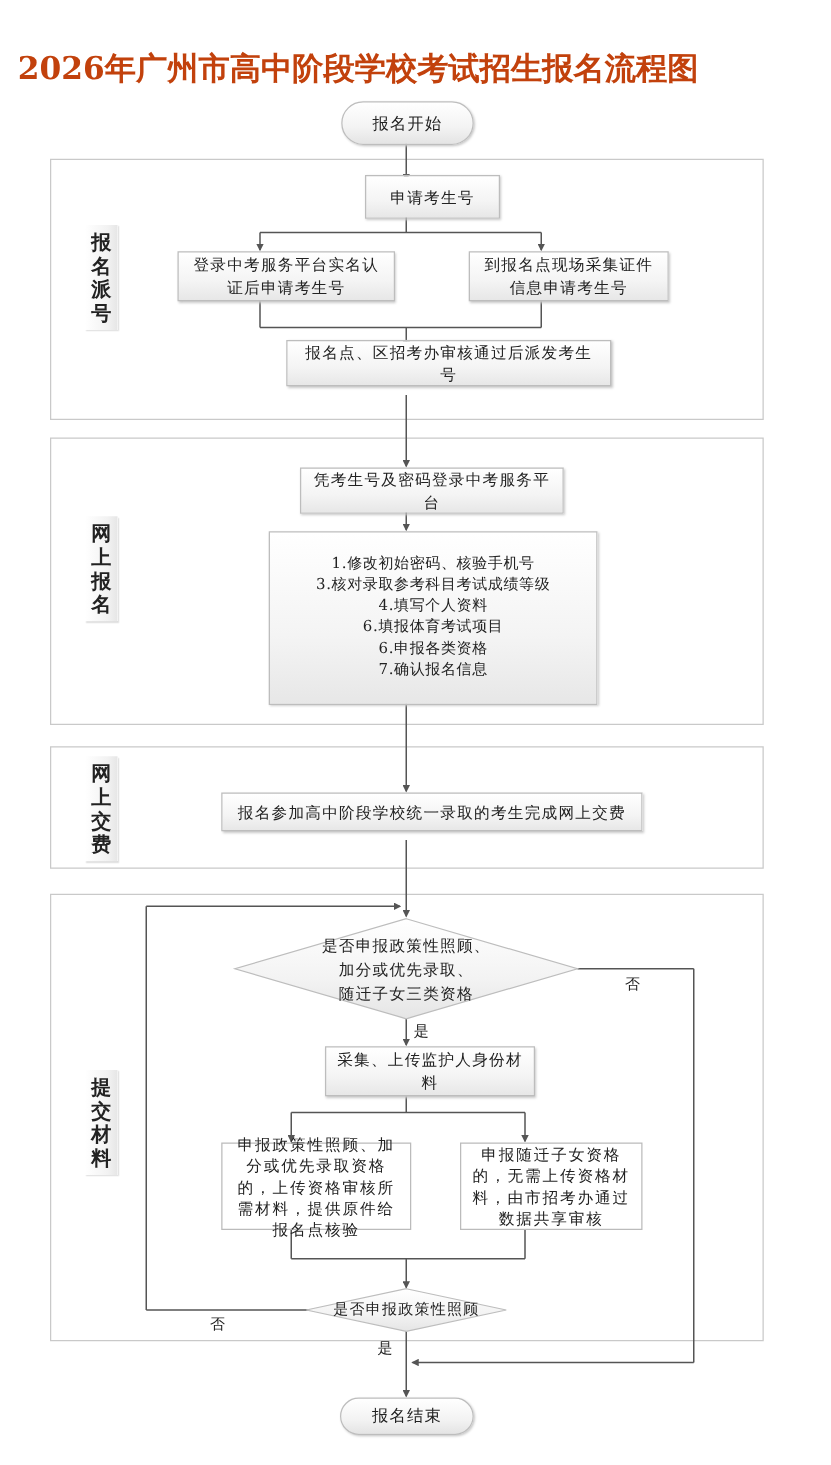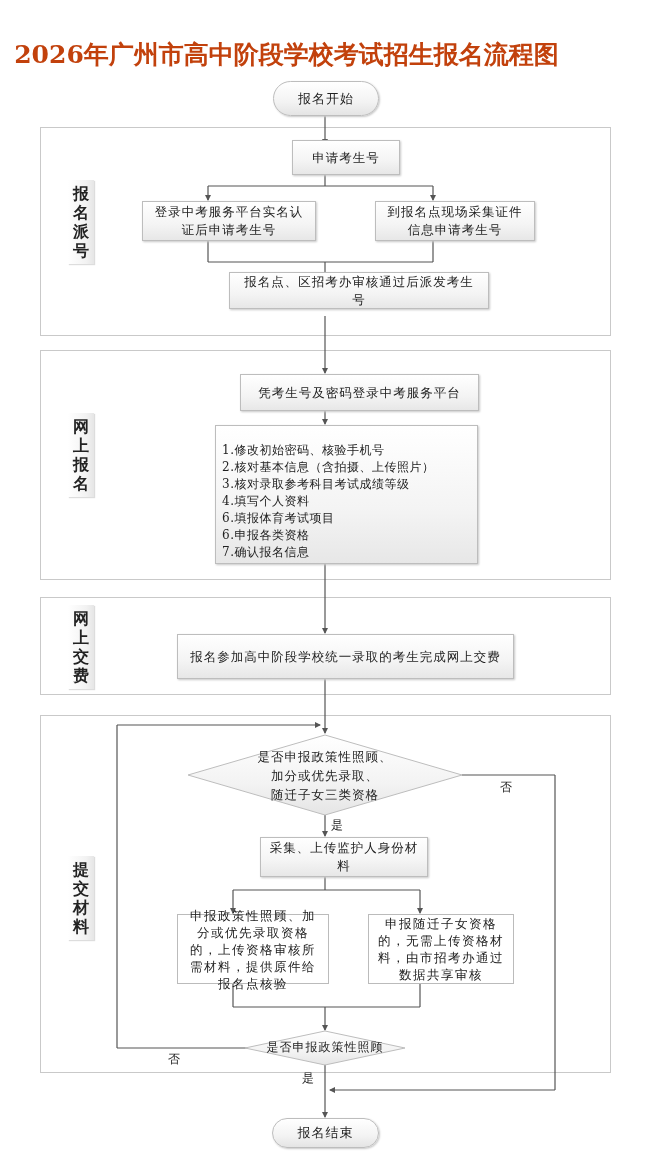--- a/index.html
+++ b/index.html
@@ -13,21 +13,21 @@
                 line-height: 19px; text-align: center; color: #222;
                 background: linear-gradient(90deg, #fff 0%, #f2f2f2 70%, #e6e6e6 100%);
                 padding: 4px 3px; box-shadow: 1px 1px 1px #ddd; }
   .box { position: absolute; box-sizing: border-box; border: 1px solid #bdbdbd;
          background: linear-gradient(180deg, #ffffff 0%, #f4f4f4 60%, #e7e7e7 100%);
          box-shadow: 1px 1px 2px #c8c8c8; font-size: 12.5px; line-height: 18px;
          display: flex; align-items: center; justify-content: center; text-align: center;
          letter-spacing: 1px; padding: 0 4px; margin-left: 20px; }
   .box.plain { background: #fff; box-shadow: none; border-color: #bbb; letter-spacing: 1.5px; line-height: 17px; }
   .box.list { display: block; text-align: left; padding: 16px 6px; letter-spacing: 0.5px; }
-  .box.list div { line-height: 17px; font-size: 12px; }
+  .box.list div { line-height: 17px; font-size: 12px; text-align: center; }
   .terminal { position: absolute; box-sizing: border-box; border: 1px solid #bdbdbd; border-radius: 18px;
               background: linear-gradient(180deg, #ffffff 0%, #f3f3f3 60%, #e4e4e4 100%);
               box-shadow: 1px 1px 2px #c8c8c8; font-size: 13px; display: flex; align-items: center;
               justify-content: center; letter-spacing: 1px; }
   .diamond-text { position: absolute; text-align: center; font-size: 12.5px; line-height: 19px; letter-spacing: 1px; }
   .edge-label { position: absolute; font-size: 12px; color: #222; }
   svg.lines { position: absolute; left: 0; top: 0; }
 </style>
 </head>
 <body>
@@ -127,32 +127,31 @@
 </svg>
 
 <div class="terminal" style="left:273px;top:81px;width:106px;height:35px;">报名开始</div>
 <div class="terminal" style="left:272px;top:1118px;width:107px;height:30px;">报名结束</div>
 
 <div class="box" style="left:272px;top:140px;width:108px;height:35px;">申请考生号</div>
 <div class="box" style="left:122px;top:201px;width:174px;height:40px;padding:0 10px;">登录中考服务平台实名认证后申请考生号</div>
 <div class="box" style="left:355px;top:201px;width:160px;height:40px;padding:0 10px;">到报名点现场采集证件信息申请考生号</div>
 <div class="box" style="left:209px;top:272px;width:260px;height:37px;padding:0 8px;">报名点、区招考办审核通过后派发考生号</div>
 
-<div class="box" style="left:220px;top:374px;width:239px;height:37px;">凭考生号及密码登录中考服务平台</div>
+<div class="box" style="left:220px;top:374px;width:211px;height:37px;">凭考生号及密码登录中考服务平台</div>
 <div class="box list" style="left:195px;top:425px;width:263px;height:139px;">
   <div>1.修改初始密码、核验手机号</div>
-  <div>2.核对基本信息（含拍摄、上传照片）</div>
   <div>3.核对录取参考科目考试成绩等级</div>
   <div>4.填写个人资料</div>
   <div>6.填报体育考试项目</div>
   <div>6.申报各类资格</div>
   <div>7.确认报名信息</div>
 </div>
 
-<div class="box" style="left:157px;top:634px;width:337px;height:45px;">报名参加高中阶段学校统一录取的考生完成网上交费</div>
+<div class="box" style="left:157px;top:634px;width:337px;height:31px;">报名参加高中阶段学校统一录取的考生完成网上交费</div>
 
 <div class="diamond-text" style="left:225px;top:747px;width:200px;">
   <div>是否申报政策性照顾、</div>
   <div>加分或优先录取、</div>
   <div>随迁子女三类资格</div>
 </div>
 <div class="edge-label" style="left:500px;top:779px;">否</div>
 <div class="edge-label" style="left:331px;top:817px;">是</div>
 
 <div class="box" style="left:240px;top:837px;width:168px;height:40px;">采集、上传监护人身份材料</div>

